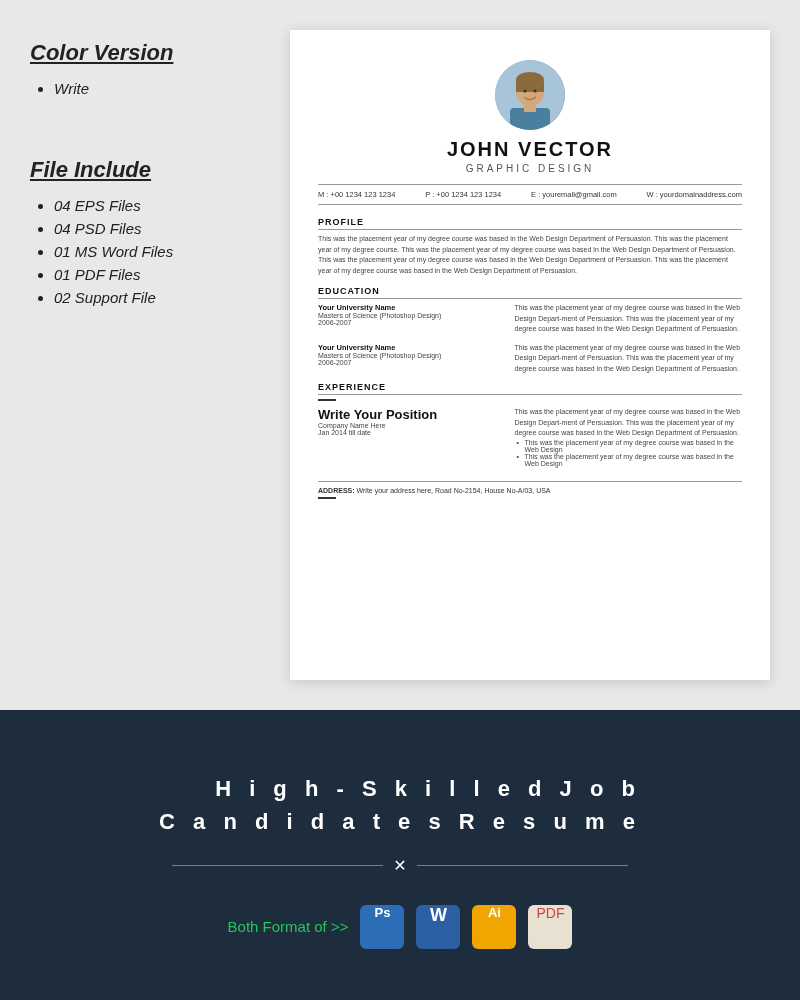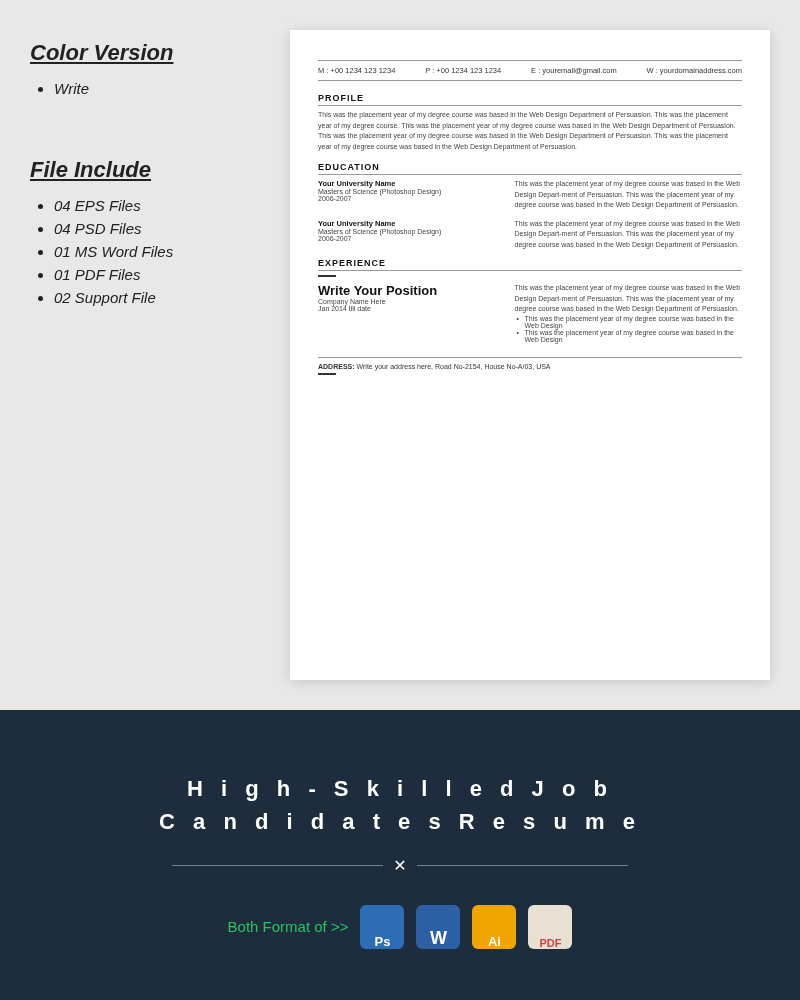--- a/index.html
+++ b/index.html
@@ -242,21 +242,21 @@
       align-items: center;
       justify-content: center;
       padding: 30px 20px 20px 20px;
     }
 
     .tagline {
       font-size: 22px;
       font-weight: bold;
       color: white;
       letter-spacing: 6px;
-      text-align: center;
+      text-align: right;
       line-height: 1.5;
       margin-bottom: 18px;
     }
 
     .divider-row {
       display: flex;
       align-items: center;
       gap: 10px;
       margin-bottom: 30px;
       width: 60%;
@@ -282,21 +282,21 @@
     .format-label {
       color: #22c55e;
       font-size: 15px;
     }
 
     .icon-badge {
       width: 44px;
       height: 44px;
       border-radius: 6px;
       display: flex;
-      align-items: flex-end;
+      align-items: flex-start;
       justify-content: center;
       font-weight: bold;
       font-size: 13px;
       color: white;
     }
 
     .ps-badge {
       background: #2d6db5;
     }
 
@@ -336,20 +336,43 @@
       <li>04 EPS Files</li>
       <li>04 PSD Files</li>
       <li>01 MS Word Files</li>
       <li>01 PDF Files</li>
       <li>02 Support File</li>
     </ul>
   </div>
 
   <div class="resume-preview">
 
+    <div class="resume-header">
+      <div class="avatar">
+        <svg width="70" height="70" viewBox="0 0 70 70">
+          <circle cx="35" cy="35" r="35" fill="#a8c4d8"></circle>
+
+          <rect x="15" y="48" width="40" height="22" rx="4" fill="#4a7fa0"></rect>
+
+          <rect x="29" y="40" width="12" height="12" fill="#d4a87a"></rect>
+
+          <circle cx="35" cy="32" r="14" fill="#d4a87a"></circle>
+
+          <ellipse cx="35" cy="20" rx="14" ry="8" fill="#8b6b3d"></ellipse>
+          <rect x="21" y="22" width="28" height="10" fill="#8b6b3d"></rect>
+
+          <circle cx="30" cy="31" r="1.5" fill="#333"></circle>
+          <circle cx="40" cy="31" r="1.5" fill="#333"></circle>
+
+          <path d="M29 37 Q35 42 41 37" stroke="#b07550" stroke-width="1.5" fill="none"></path>
+        </svg>
+      </div>
+      <div class="resume-name">JOHN VECTOR</div>
+      <div class="resume-title">GRAPHIC DESIGN</div>
+    </div>
 
     <div class="contact-bar">
       <span class="contact-item">M : +00 1234 123 1234</span>
       <span class="contact-item">P : +00 1234 123 1234</span>
       <span class="contact-item">E : youremail@gmail.com</span>
       <span class="contact-item">W : yourdomainaddress.com</span>
     </div>
 
     <div class="section-head">PROFILE</div>
     <div class="profile-text">This was the placement year of my degree course  was based in the Web Design Department of  Persuasion. This was the placement year of my degree course. This was the placement year of my degree course  was based in the Web Design Department of  Persuasion. This was the placement year of my degree course  was based in the Web Design Department of  Persuasion. This was the placement year of my degree course  was based in the Web Design Department of  Persuasion.</div>
@@ -414,16 +437,16 @@
     <div class="icon-badge ps-badge">
       <span>Ps</span>
     </div>
     <div class="icon-badge word-badge">
       <span style="font-size:18px;">W</span>
     </div>
     <div class="icon-badge ai-badge">
       <span>Ai</span>
     </div>
     <div class="icon-badge pdf-badge">
-      <span style="color:#c44;font-size:11px;font-weight:bold;">PDF</span>
+      <span style="color:#c44;font-size:14px;font-weight:normal;">PDF</span>
     </div>
   </div>
 </div>
 
 </body></html>

